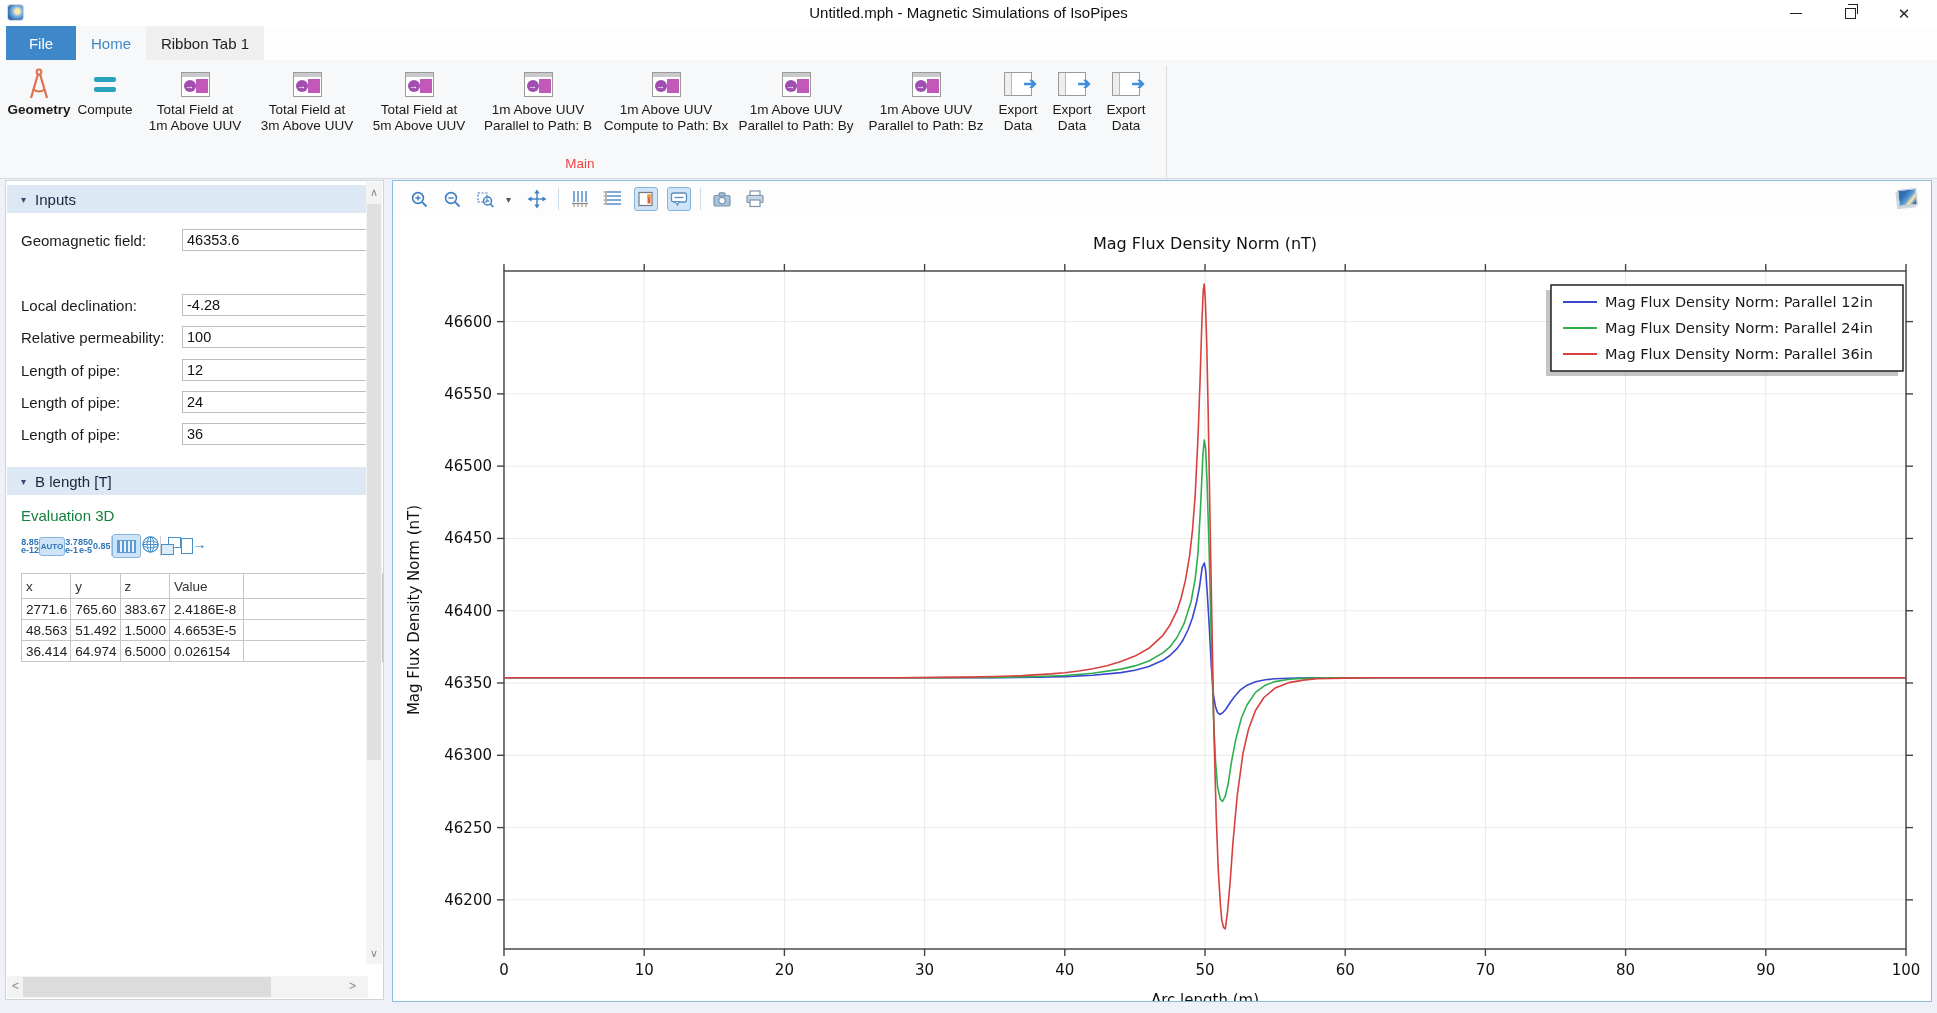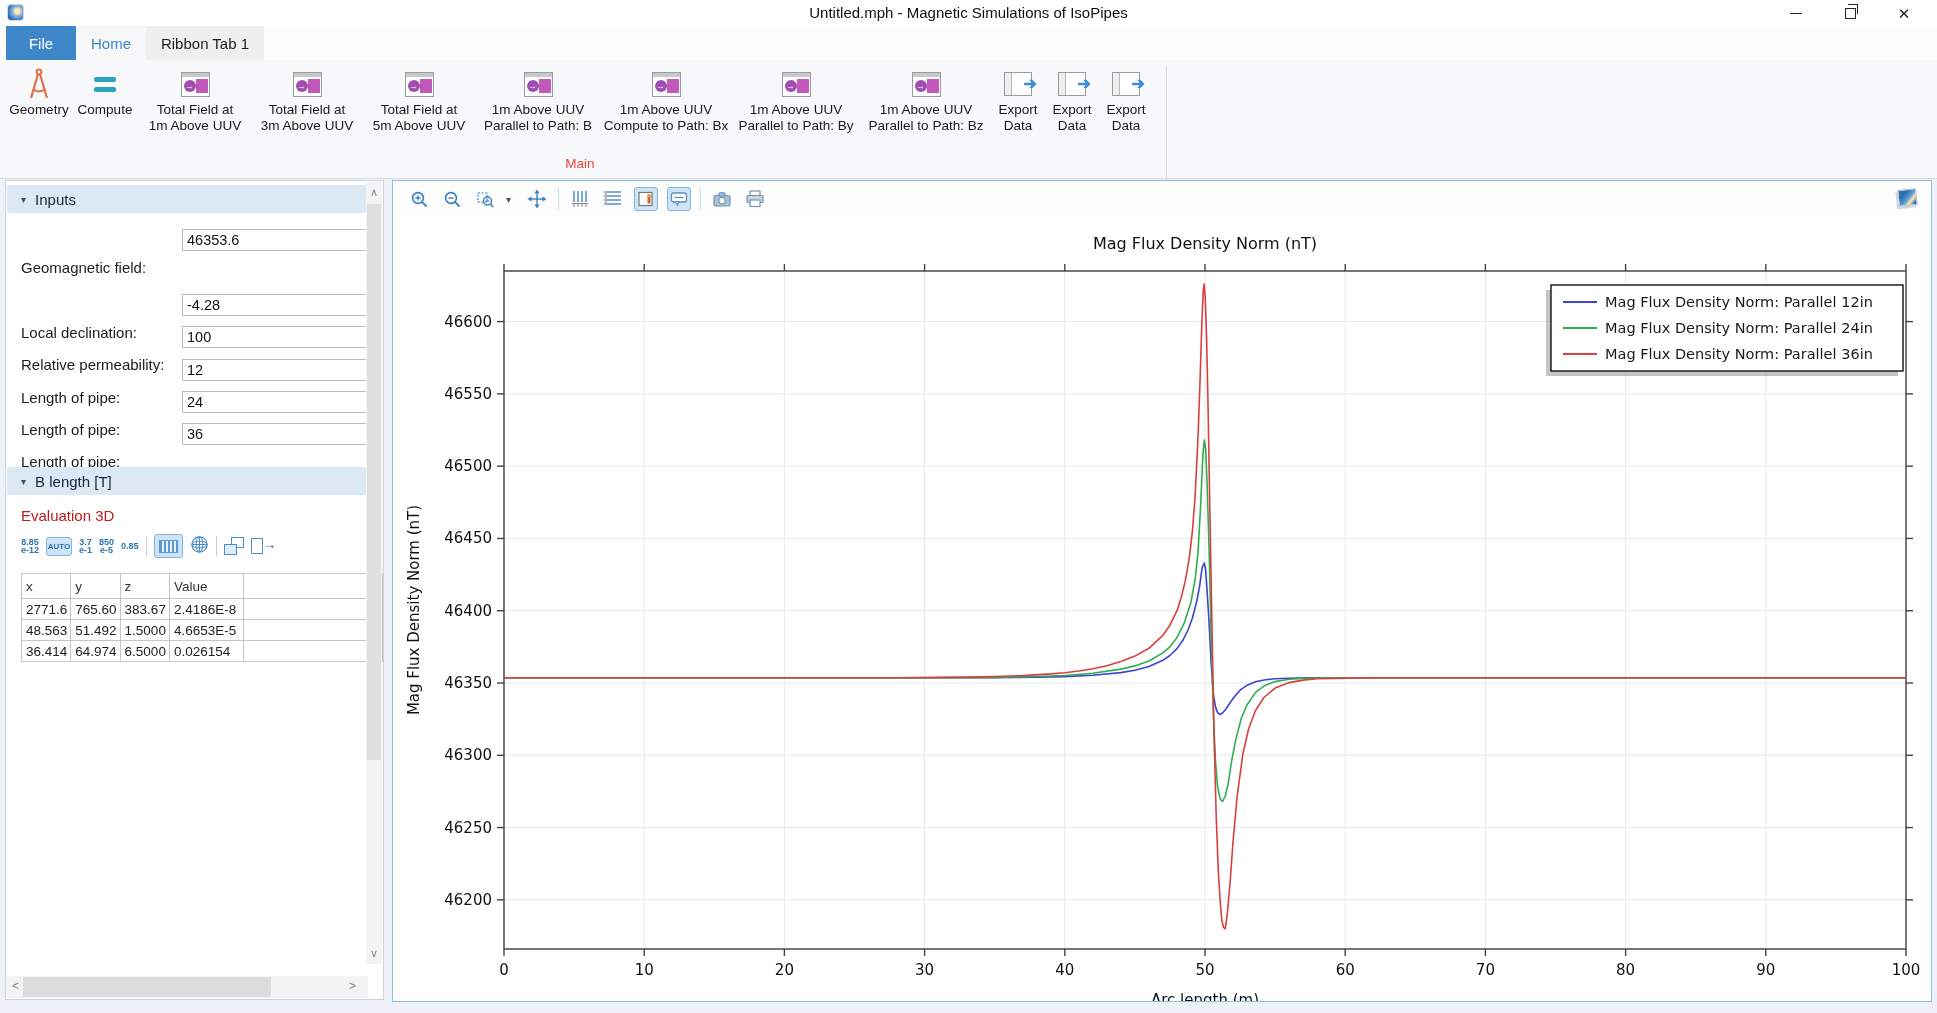--- a/index.html
+++ b/index.html
@@ -22,44 +22,44 @@
   .tab{position:absolute;top:0;height:34px;display:flex;align-items:center;justify-content:center;font-size:15px;}
   .tab-file{left:6px;width:70px;background:#3e88c9;color:#ffffff;}
   .tab-home{left:76px;width:70px;background:#f7f8f9;color:#3e88c9;}
   .tab-r1{left:146px;width:118px;background:#efefef;color:#1d1d1d;}
   
   .ribbon{position:absolute;left:0;top:60px;width:100%;height:118px;background:#f7f8f9;border-bottom:1px solid #d8dadd;}
   .rbtns{position:absolute;left:8px;top:4px;display:flex;gap:2px;}
   .rbtn{display:flex;flex-direction:column;align-items:center;justify-content:flex-start;padding-top:2px;}
   .rbtn .ric{height:36px;display:flex;align-items:center;justify-content:center;}
   .rbtn .rlb{font-size:13.5px;line-height:15.5px;text-align:center;color:#1a1a1a;white-space:nowrap;}
-  .w60{width:62px;} .w66{width:66px;} .w110{width:110px;} .w124{width:124px;} .w128{width:128px;} .w52{width:52px;}
+  .w60{width:62px;font-weight:bold;} .w66{width:66px;} .w110{width:110px;} .w124{width:124px;} .w128{width:128px;} .w52{width:52px;}
   .grp-sep{position:absolute;left:1166px;top:6px;width:1px;height:140px;background:#dcdcdc;}
   .grp-label{position:absolute;left:0;top:96px;width:1160px;text-align:center;font-size:13.5px;color:#ef4444;}
   
   .eq-icon{display:flex;flex-direction:column;gap:5px;}
   .eq-icon i{display:block;width:22px;height:5px;background:#2ba3bd;border-radius:2px;}
   .pw-icon{position:relative;width:27px;height:23px;background:#ffffff;border:1px solid #9b9b9b;}
   .pw-icon .bar{position:absolute;left:0;top:0;width:100%;height:4px;background:#c9c9c9;}
   .pw-icon .mag{position:absolute;right:1px;top:6px;width:12px;height:14px;background:#c258ba;}
   .pw-icon .cir{position:absolute;left:2px;top:7px;width:12px;height:12px;border-radius:50%;background:#a04fb0;
      color:#ffffff;font-size:9px;line-height:12px;text-align:center;font-weight:bold;}
   .ex-icon{position:relative;width:26px;height:22px;background:#ffffff;border:1px solid #9b9b9b;}
   .ex-icon .col{position:absolute;left:0;top:0;width:6px;height:100%;border-right:1px solid #b8b8b8;background:#eeeeee;}
   .ex-icon .arr{position:absolute;right:-6px;top:1px;color:#3e8ed8;font-size:16px;font-weight:bold;line-height:20px;}
   
   .sidebar{position:absolute;left:5px;top:180px;width:379px;height:820px;background:#ffffff;border:1px solid #ccd3d9;box-sizing:border-box;}
   .sec-h{position:absolute;left:1px;width:361px;height:28px;background:#dce9f5;display:flex;align-items:center;gap:9px;padding-left:14px;box-sizing:border-box;font-size:15px;color:#16263c;}
   .sec-h .tri{font-size:10px;color:#35506e;}
   .frow{position:absolute;left:0;width:100%;height:24px;}
-  .frow label{position:absolute;left:15px;top:3px;font-size:15px;color:#1c1c1c;margin-top:27px;}
+  .frow label{position:absolute;left:15px;top:3px;font-size:15px;color:#1c1c1c;}
   .frow input{position:absolute;left:176px;top:0;width:190px;height:22px;border:1px solid #b9bdc2;background:#ffffff;
      font-family:"Liberation Sans",sans-serif;font-size:14.5px;padding:0 4px;box-sizing:border-box;color:#111;}
-  .eval-lbl{position:absolute;left:15px;top:326px;font-size:15px;color:#b91c1c;}
-  .etb{position:absolute;left:15px;top:350px;height:30px;display:flex;align-items:center;gap:7px;}
+  .eval-lbl{position:absolute;left:15px;top:326px;font-size:15px;color:#15803d;}
+  .etb{position:absolute;left:15px;top:350px;height:30px;display:flex;align-items:center;}
   .prec{display:flex;flex-direction:column;align-items:center;line-height:8.5px;}
   .prec b{font-size:9px;color:#2f74b5;font-weight:bold;}
   .badge{background:#cde3f7;border:1px solid #82b4dc;border-radius:3px;}
   .auto{width:24px;height:17px;font-size:8px;font-weight:bold;color:#2f74b5;display:flex;align-items:center;justify-content:center;}
   .tbtn{width:27px;height:22px;display:flex;align-items:center;justify-content:center;}
   .tbtn .stripes{width:17px;height:11px;background:repeating-linear-gradient(90deg,#5b9bd5 0 2px,#e8f2fb 2px 4px);border:1px solid #5b9bd5;}
   .vsep{width:1px;height:20px;background:#c9cdd2;}
   .copy2{position:relative;width:20px;height:18px;}
   .copy2 i{position:absolute;border:1.3px solid #4a90c8;background:#ffffff;width:11px;height:9px;}
   .copy2 i.b{left:0;bottom:0;background:#dcebf8;}

